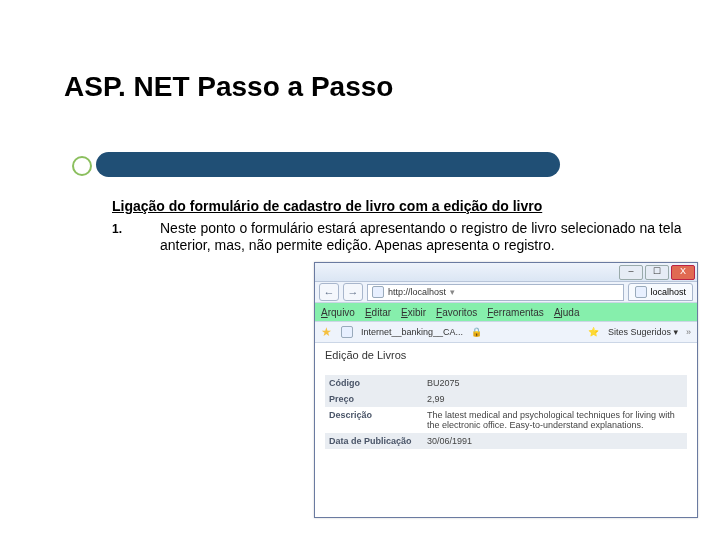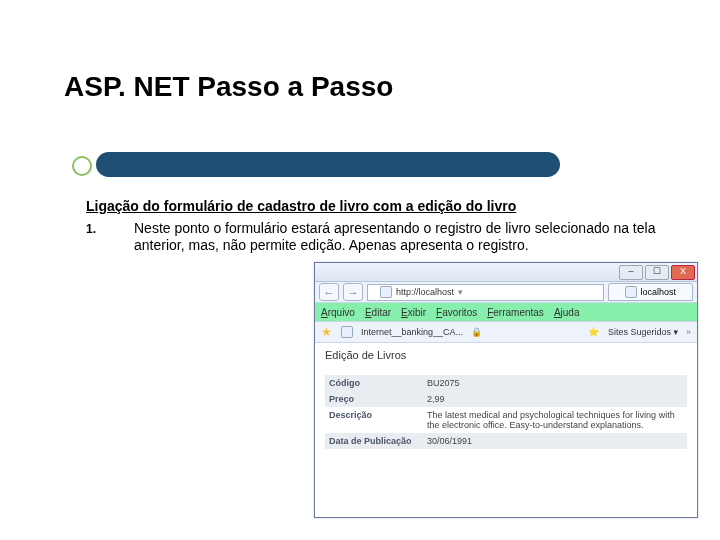--- a/index.html
+++ b/index.html
@@ -52,21 +52,21 @@
     left: 72px;
     top: 156px;
     width: 16px;
     height: 16px;
     border: 2px solid #8bbf5e;
     border-radius: 50%;
     background: #fff;
   }
   .body-block {
     position: absolute;
-    left: 86px;
+    left: 112px;
     top: 198px;
     width: 580px;
     font-size: 14px;
     line-height: 1.25;
   }
   .body-heading {
     font-weight: bold;
     text-decoration: underline;
     margin-bottom: 4px;
   }
@@ -135,33 +135,33 @@
     border-radius:3px;
     background:#f4f7fc;
     color:#5a6b85;
     font-size:11px; line-height:14px; text-align:center;
   }
   .addr-input {
     flex:1;
     height: 15px;
     border:1px solid #a8b6cc;
     background:#fff;
-    padding: 0 12px;
+    padding: 0 4px;
     display:flex; align-items:center;
     font-size:9px;
     color:#333;
     overflow:hidden; white-space:nowrap;
   }
   .tab-chip {
     height:16px;
     border:1px solid #a8b6cc;
     border-top-left-radius:3px;
     border-top-right-radius:3px;
     background:#f7fafe;
-    padding:0 16px;
+    padding:0 6px;
     display:flex; align-items:center;
     gap:3px;
     font-size:9px;
   }
   .favicon { width:10px;height:10px;border:1px solid #9ab;background:#e8f0ff;border-radius:2px;}
   .menu-row {
     height: 18px;
     background:#86efac;
     display:flex;
     align-items:center;

